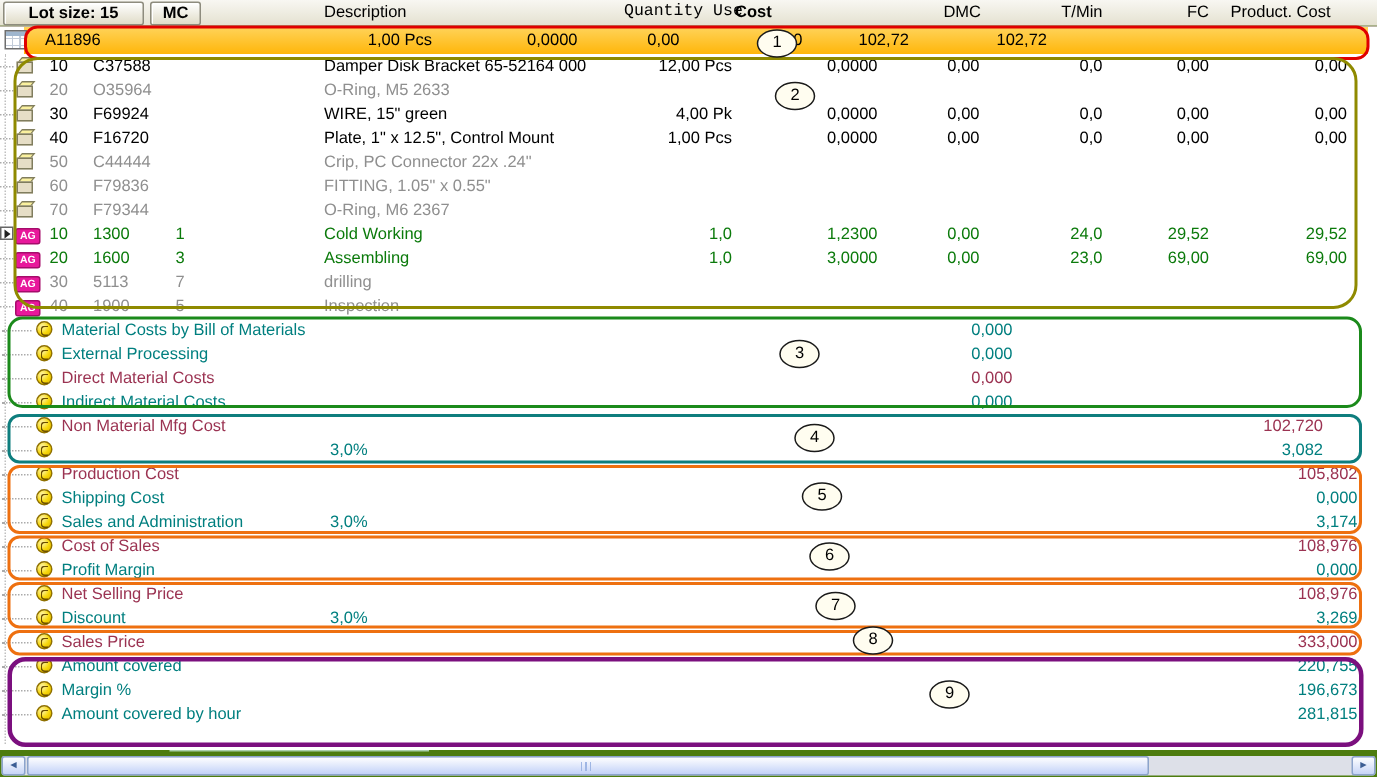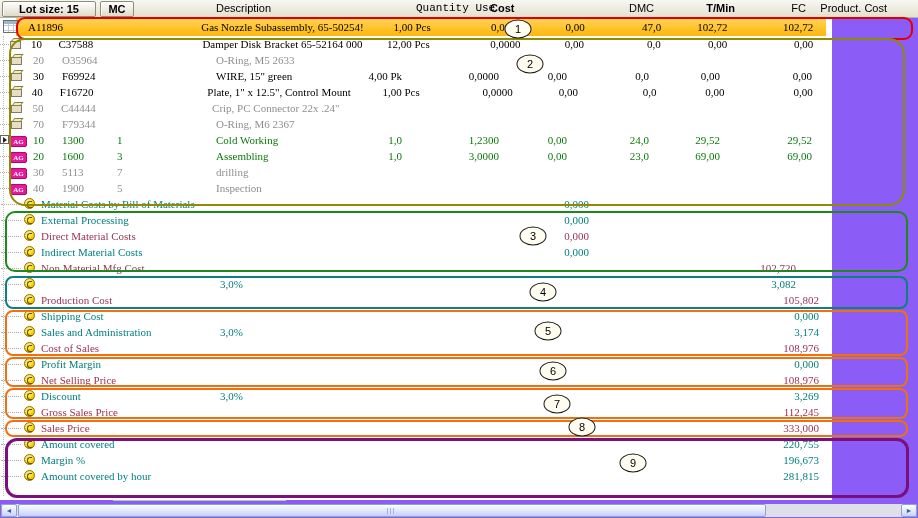--- a/index.html
+++ b/index.html
@@ -1,40 +1,40 @@
 <!DOCTYPE html>
 <html><head>
 <meta charset="utf-8">
 <style>
   html,body{margin:0;padding:0;background:#888;}
   *{box-sizing:border-box;}
-  .screen{position:relative;width:918px;height:518px;background:#8b5cf6;
+  .screen{position:relative;width:918px;height:518px;background:#4d7c0f;
     font-family:"Liberation Sans",sans-serif;font-size:11px;color:#000;overflow:hidden;}
 
   
   .grid-header{position:absolute;top:0;left:0;width:918px;height:18px;
     background:linear-gradient(#F8F7F2,#E4E1D0);border-bottom:1px solid #B9B5A3;display:flex;}
   .h{height:17px;line-height:17px;white-space:nowrap;}
   .h-left{width:216px;position:relative;}
   .hbtn{position:absolute;top:1px;height:16px;font:inherit;font-weight:bold;line-height:13px;padding:0;
     background:linear-gradient(#FFFFFF,#E0DCC8);border:1px solid #8E8C7E;border-radius:2px;
     box-shadow:inset 1px 1px 0 #FFF;cursor:default;}
   .btn-lot{left:2px;width:94px;}
   .btn-mc{left:100px;width:34px;}
   .h-desc{flex:1;}
   .h-qty{width:74px;text-align:center;font-family:Liberation Mono, monospace;}
   .h-cost{width:97px;text-align:left;padding-right:3px;font-weight:bold;}
   .h-dmc{width:68px;text-align:right;padding-right:1px;}
-  .h-tmin{width:82px;text-align:right;padding-right:2px;font-weight:bold;}
+  .h-tmin{width:82px;text-align:right;padding-right:2px;}
   .h-fc{width:71px;text-align:right;padding-right:2px;}
   .h-pc{width:92px;text-align:right;padding-right:13px;}
   .h-fill{width:18px;}
 
   
-  .grid-body{position:absolute;top:18px;left:0;width:832px;height:482px;background:#FFF;font-family:Liberation Serif, serif;}
+  .grid-body{position:absolute;top:18px;left:0;width:918px;height:482px;background:#FFF;}
   .treeline{position:absolute;left:3px;top:18px;width:0;height:460px;border-left:1px dotted #C0C0C0;}
   .row{display:flex;height:16px;line-height:16px;white-space:nowrap;position:relative;}
   .row.root{height:18px;line-height:18px;}
   .root-bg{position:absolute;left:16px;right:6px;top:0;bottom:0;
     background:linear-gradient(#FFD35A,#FFB60A);}
   .rz{position:relative;z-index:1;}
   .c-tree{width:10px;position:relative;}
   .c-icon{width:20px;position:relative;}
   .c-pos{width:26px;padding-left:3px;}
   .c-item{width:60px;padding-left:6px;}
@@ -119,21 +119,20 @@
   </div>
 
   <div class="grid-body">
       <div class="treeline"></div>
       <div class="row root">
         <div class="root-bg"></div>
         <div class="c-ricon rz">
           <span class="sheet"></span>
         </div>
         <div class="c-rid rz">A11896</div>
-        <div class="c-desc rz">Gas Nozzle Subassembly, 65-50254!</div>
         <div class="c-qty num rz">1,00 Pcs</div>
         <div class="c-cost num rz">0,0000</div>
         <div class="c-dmc num rz">0,00</div>
         <div class="c-tmin num rz">47,0</div>
         <div class="c-fc num rz">102,72</div>
         <div class="c-pc num rz">102,72</div>
         <div class="c-fill rz"></div>
       </div>
       <div class="row" style="color: rgb(0, 0, 0);">
         <div class="c-tree">
@@ -230,20 +229,42 @@
         <div class="c-icon">
           <span class="cube">
             <i class="ct"></i>
             <i class="cf"></i>
           </span>
         </div>
         <div class="c-pos">50</div>
         <div class="c-item">C44444</div>
         <div class="c-sub"></div>
         <div class="c-desc">Crip, PC Connector 22x .24"</div>
+        <div class="c-qty num"></div>
+        <div class="c-cost num"></div>
+        <div class="c-dmc num"></div>
+        <div class="c-tmin num"></div>
+        <div class="c-fc num"></div>
+        <div class="c-pc num"></div>
+        <div class="c-fill"></div>
+      </div>
+      <div class="row" style="color: rgb(143, 143, 143);">
+        <div class="c-tree">
+          <span class="leader"></span>
+        </div>
+        <div class="c-icon">
+          <span class="cube">
+            <i class="ct"></i>
+            <i class="cf"></i>
+          </span>
+        </div>
+        <div class="c-pos">60</div>
+        <div class="c-item">F79836</div>
+        <div class="c-sub"></div>
+        <div class="c-desc">FITTING, 1.05" x 0.55"</div>
         <div class="c-qty num"></div>
         <div class="c-cost num"></div>
         <div class="c-dmc num"></div>
         <div class="c-tmin num"></div>
         <div class="c-fc num"></div>
         <div class="c-pc num"></div>
         <div class="c-fill"></div>
       </div>
       <div class="row" style="color: rgb(143, 143, 143);">
         <div class="c-tree">
@@ -434,28 +455,20 @@
         <div class="s-val" style="color: rgb(155, 51, 82); right: 13px;">108,976</div>
       </div>
       <div class="srow">
         <div class="s-lead">
           <span class="leader"></span>
         </div>
         <div class="s-icon"><span class="coin"></span></div>
         <div class="s-label" style="color: rgb(0, 127, 127);">Discount</div>
         <div class="s-pct" style="color: rgb(0, 127, 127);">3,0%</div>
         <div class="s-val" style="color: rgb(0, 127, 127); right: 13px;">3,269</div>
-      </div>
-      <div class="srow">
-        <div class="s-lead">
-          <span class="leader"></span>
-        </div>
-        <div class="s-icon"><span class="coin"></span></div>
-        <div class="s-label" style="color: rgb(155, 51, 82);">Gross Sales Price</div>
-        <div class="s-val" style="color: rgb(155, 51, 82); right: 13px;">112,245</div>
       </div>
       <div class="srow">
         <div class="s-lead">
           <span class="leader"></span>
         </div>
         <div class="s-icon"><span class="coin"></span></div>
         <div class="s-label" style="color: rgb(155, 51, 82);">Sales Price</div>
         <div class="s-val" style="color: rgb(155, 51, 82); right: 13px;">333,000</div>
       </div>
       <div class="srow">

